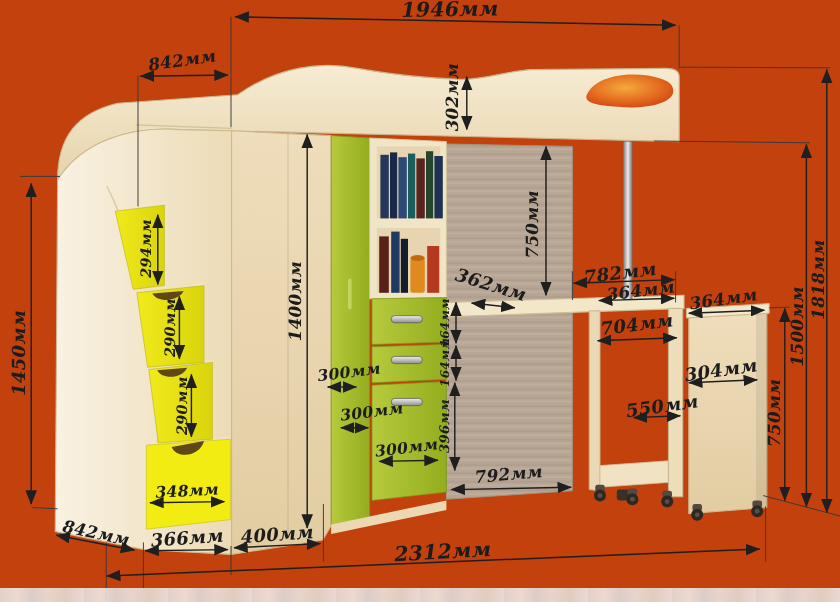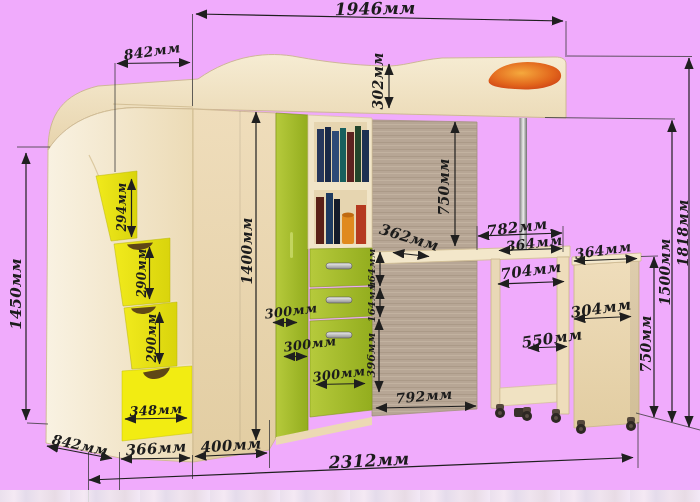--- a/index.html
+++ b/index.html
@@ -1,16 +1,16 @@
 <!DOCTYPE html>
 <html><head>
 <meta charset="utf-8">
 <style>
   html,body{margin:0;padding:0;background:#fff;}
-  #stage{position:relative;width:700px;height:502px;background:#f0abfc;overflow:hidden;
+  #stage{position:relative;width:700px;height:502px;background:#c2410c;overflow:hidden;
          font-family:"DejaVu Serif","Liberation Serif",serif;}
   #drawing{position:absolute;left:0;top:0;}
   .dim{position:absolute;font-style:italic;font-weight:bold;color:#1c1c1c;white-space:nowrap;
        transform:translate(-50%,-50%) rotate(var(--r,0deg));line-height:1;letter-spacing:0.2px;}
   .strip{position:absolute;left:0;top:490px;width:700px;height:12px;opacity:.85;
     background-image:repeating-linear-gradient(90deg,#e9e9ea 0px,#f5f4f2 14px,#e2e4e8 26px,#efeeec 40px,#e6e4e1 55px,#f3f3f5 70px);}
 </style>
 </head>
 <body>
 

